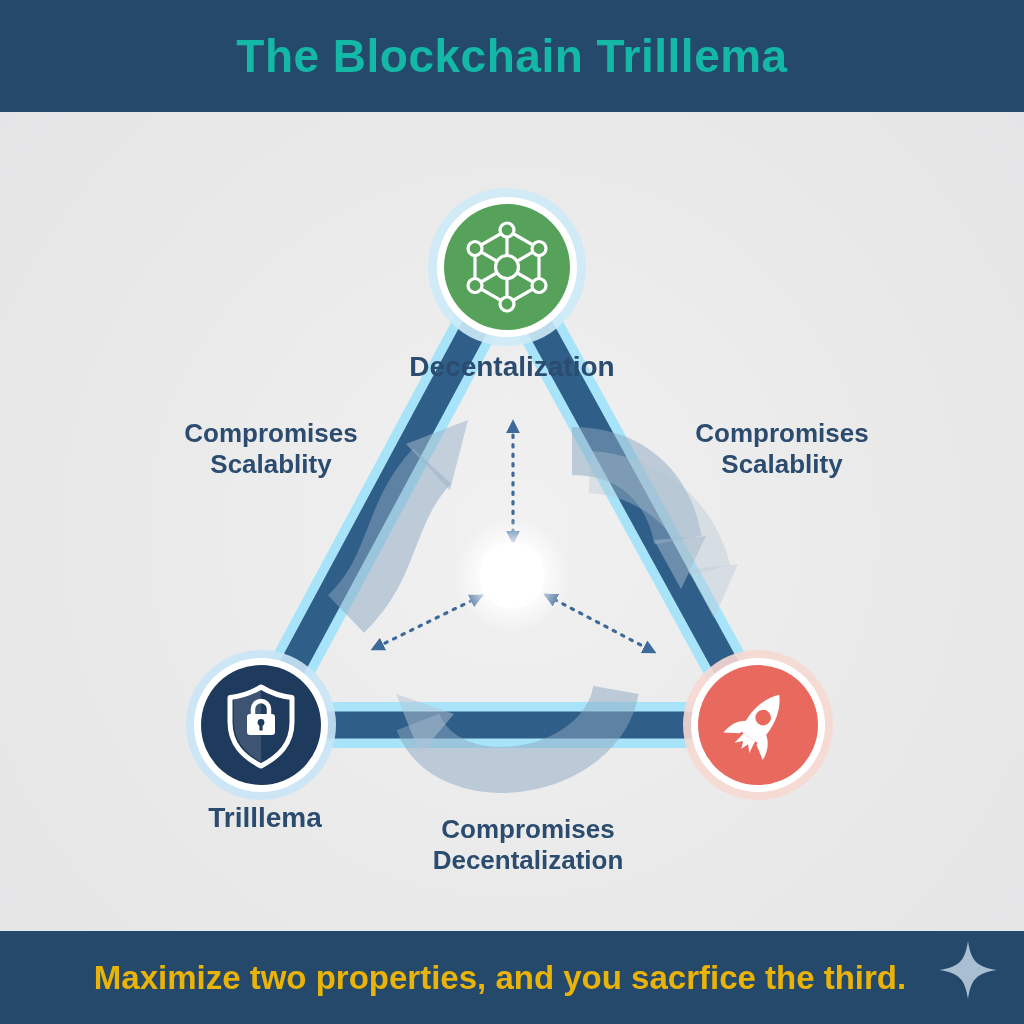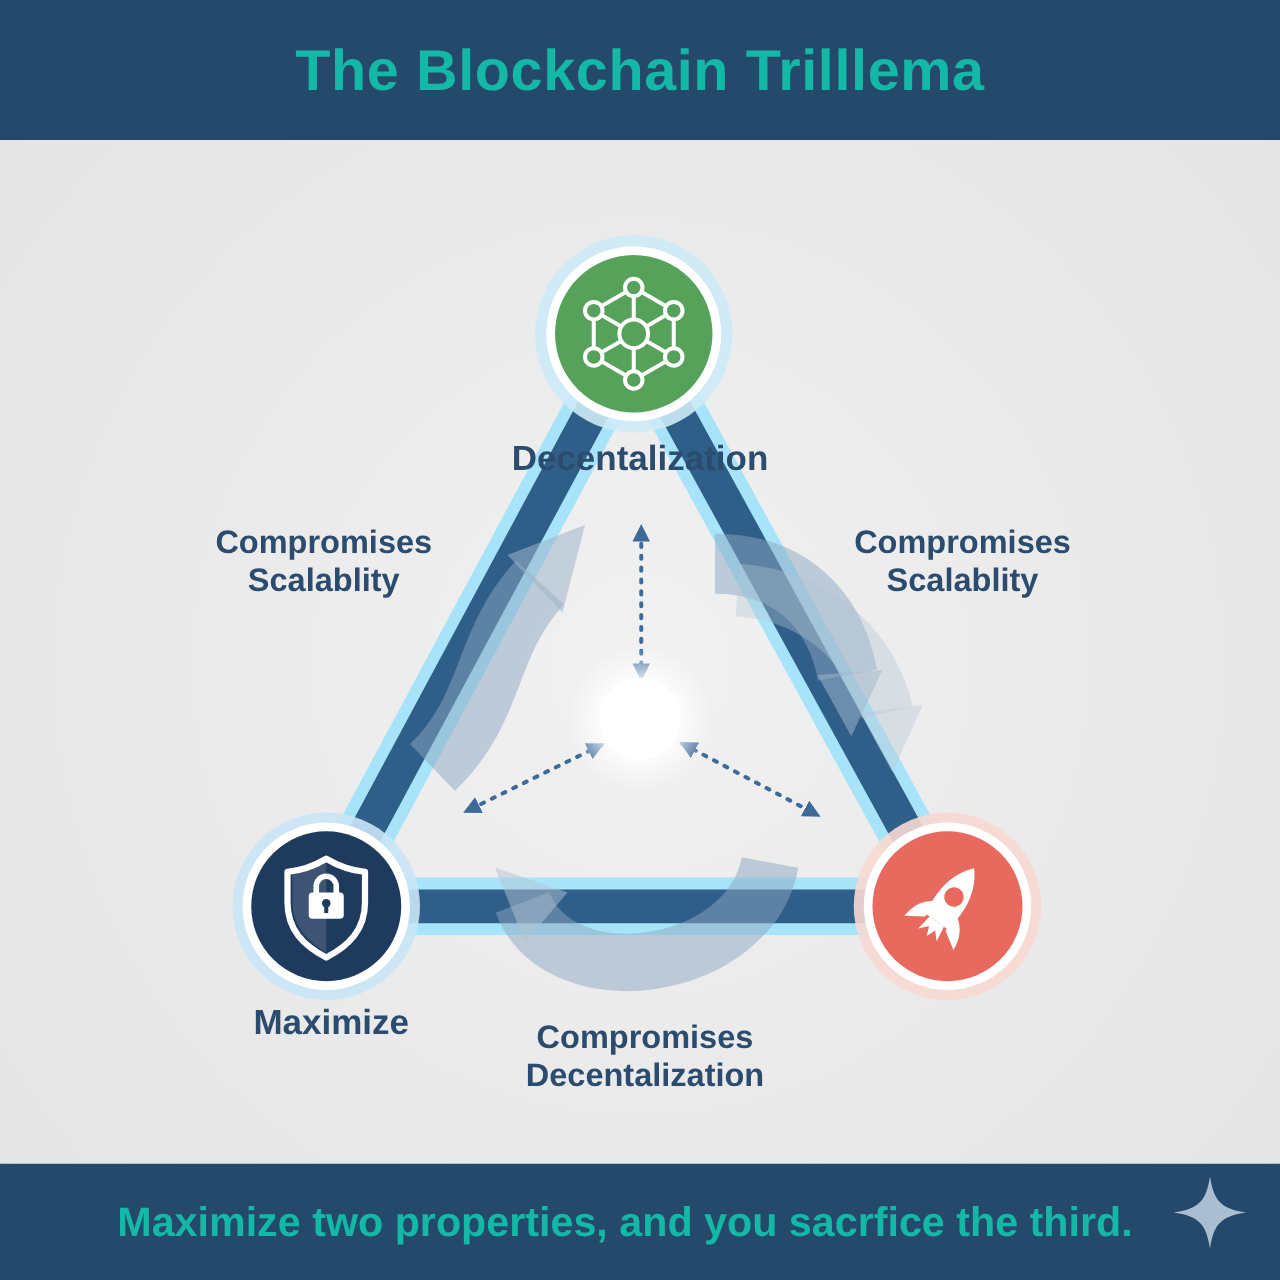--- a/index.html
+++ b/index.html
@@ -12,30 +12,30 @@
     position:absolute;left:0;width:1024px;background:#24496b;
     display:flex;align-items:center;justify-content:center;
   }
   .banner.top{top:0;height:112px;}
   .banner.bottom{top:931px;height:93px;}
   .title{
     color:#14b8a6;font-size:46px;font-weight:bold;letter-spacing:.5px;margin:0;
   }
   .caption{
     position:absolute;left:500px;top:50%;transform:translate(-50%,-50%);
-    color:#14b8a6;font-size:33px;font-weight:bold;white-space:nowrap;margin:0;
+    color:#eab308;font-size:33px;font-weight:bold;white-space:nowrap;margin:0;
   }
   .sparkle{position:absolute;left:936px;top:7px;}
   .diagram-svg{position:absolute;left:0;top:0;}
   .lbl{
     position:absolute;transform:translateX(-50%);
     color:#2b4c6e;font-weight:bold;text-align:center;white-space:nowrap;
   }
   .node-lbl{font-size:28px;}
-  .edge-lbl{font-size:26px;line-height:31px;}
+  .edge-lbl{font-size:26px;line-height:31px;margin-left:12px;}
   .edge-lbl span{display:block;}
   .top-node-lbl{font-size:28px;}
 </style>
 </head>
 <body>
 
 <div class="canvas">
 
   <header class="banner top">
     <h1 class="title">The Blockchain Trilllema</h1>
@@ -155,21 +155,21 @@
   <div class="lbl edge-lbl" style="left:770px;top:418px;">
     <span>Compromises</span>
     <span>Scalablity</span>
   </div>
 
   <div class="lbl edge-lbl" style="left:516px;top:814px;">
     <span>Compromises</span>
     <span>Decentalization</span>
   </div>
 
-  <div class="lbl node-lbl" style="left:265px;top:802px;">Maximize</div>
+  <div class="lbl node-lbl" style="left:265px;top:802px;">Trilllema</div>
 
 
   <footer class="banner bottom">
     <p class="caption">Maximize two properties, and you sacrfice the third.</p>
     <svg class="sparkle" width="64" height="64" viewBox="-32 -32 64 64">
       <path d="M 0 -29 C 3 -9 9 -3 29 0 C 9 3 3 9 0 29 C -3 9 -9 3 -29 0 C -9 -3 -3 -9 0 -29 Z" fill="#a9bfd1"></path>
     </svg>
   </footer>
 
 </div>

